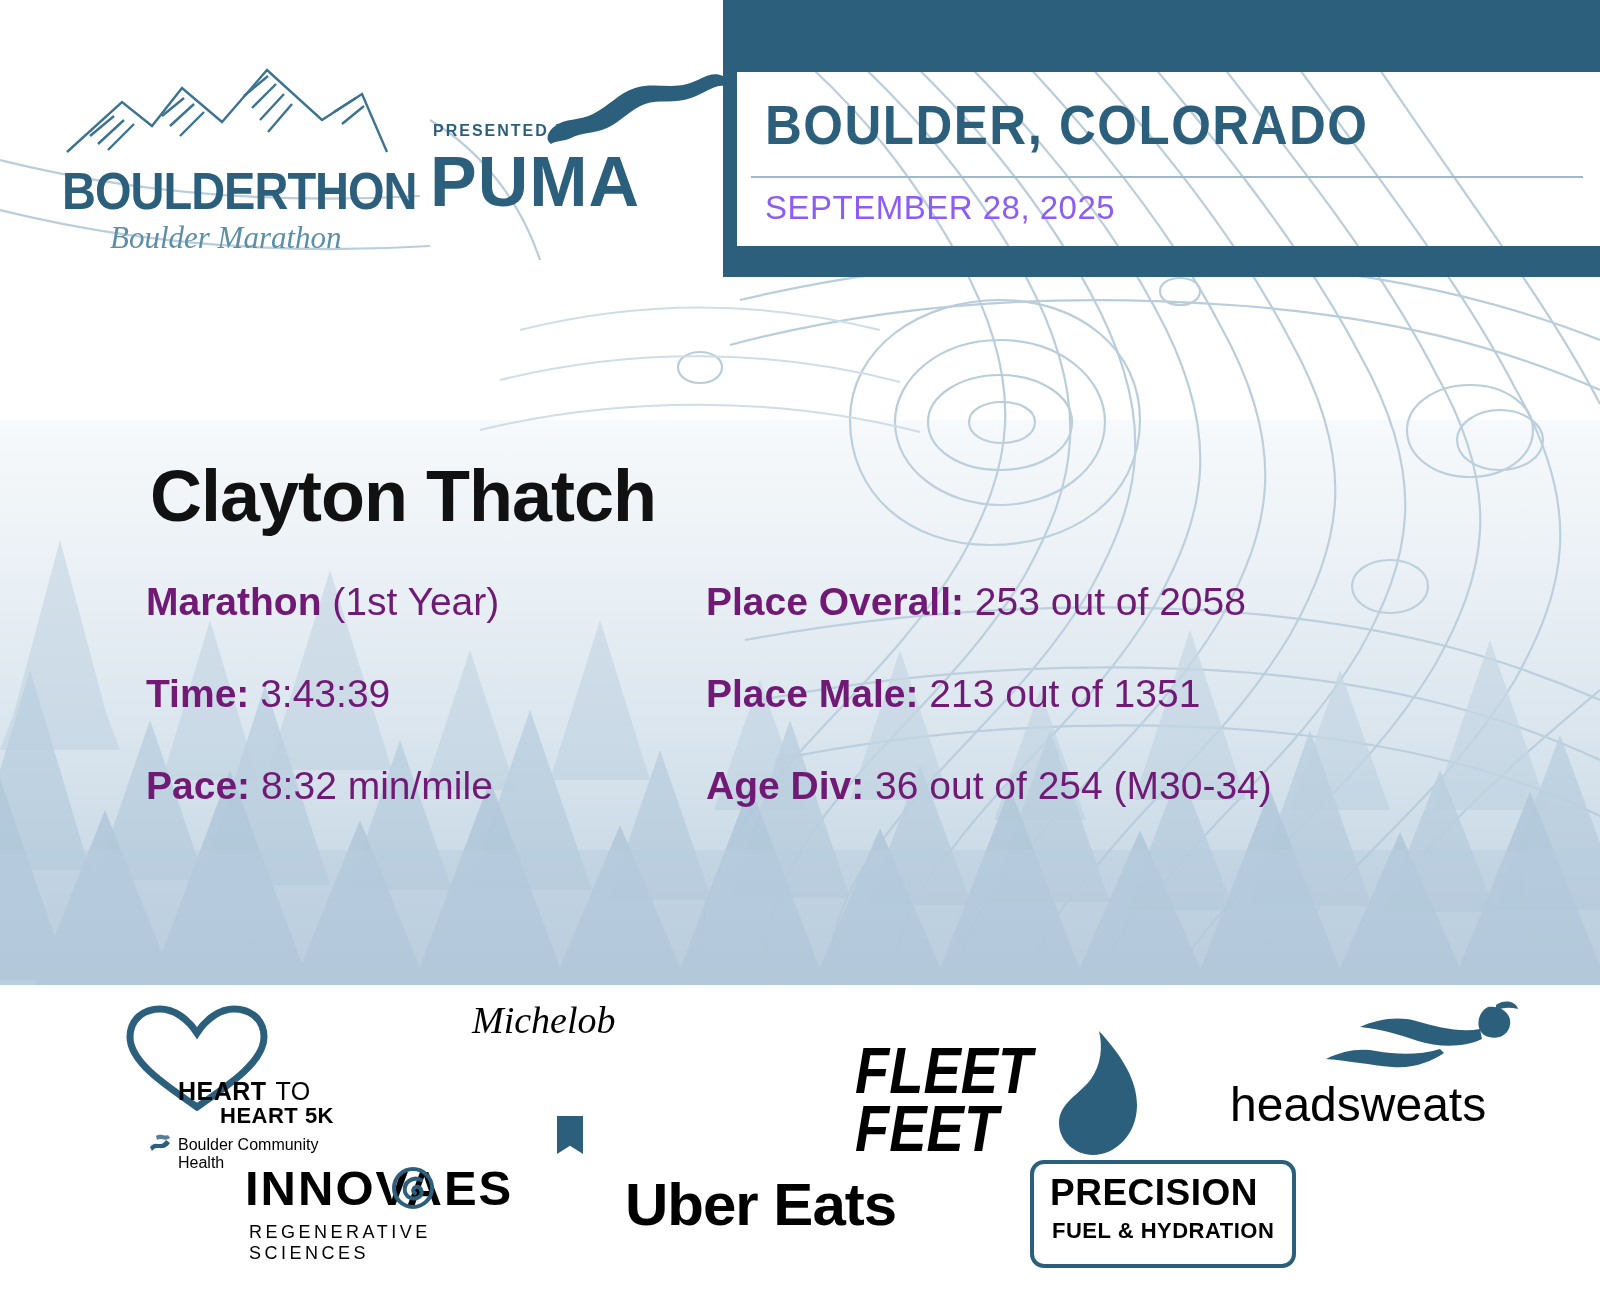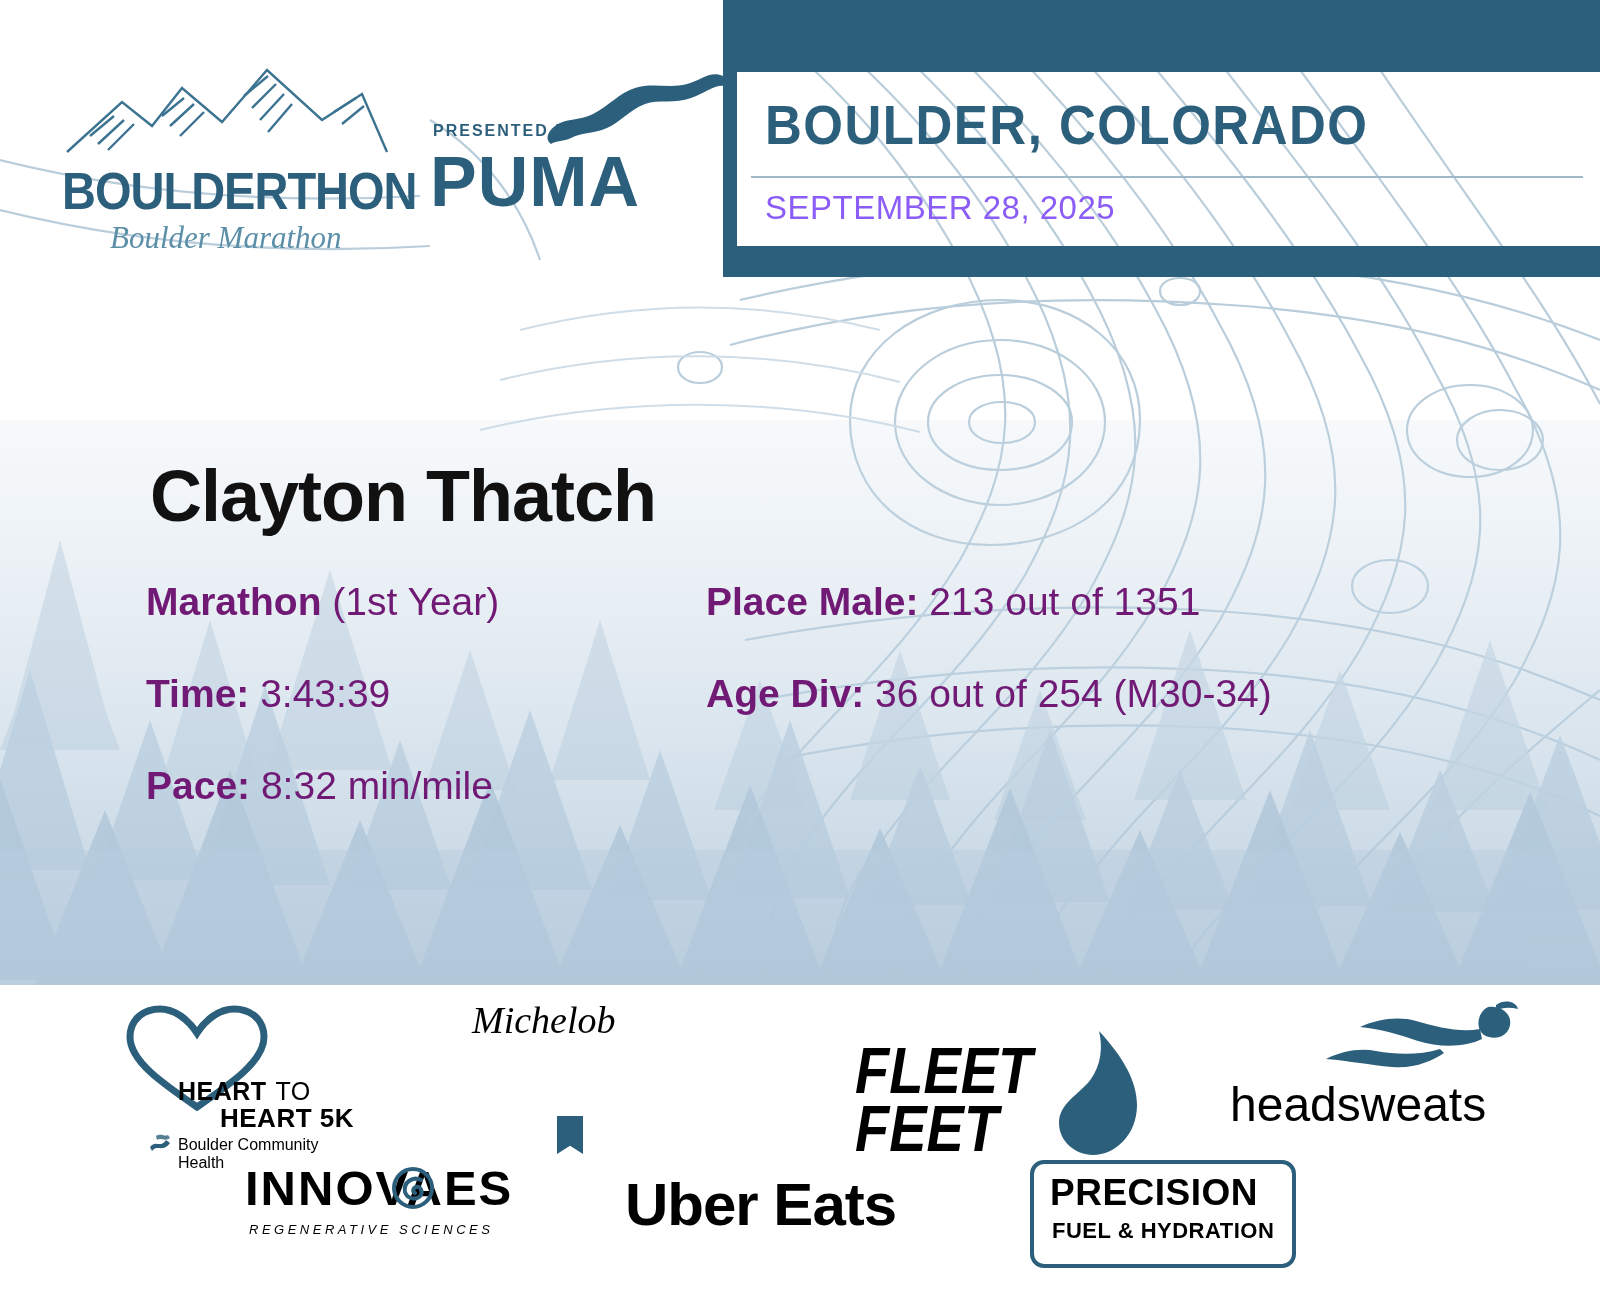--- a/index.html
+++ b/index.html
@@ -230,21 +230,21 @@
   
   .sp-h2h { left: 60px; top: 10px; width: 300px; height: 150px; }
   .h2h-heart { position:absolute; left: 62px; top: 0; }
   .h2h-l1 {
     position: absolute; left: 118px; top: 70px;
     font-weight: bold; font-size: 30px; letter-spacing: 0.5px;
   }
   .h2h-l1 span { font-weight: normal; font-size: 25px; }
   .h2h-l2 {
     position: absolute; left: 160px; top: 100px;
-    font-weight: bold; font-size: 26px; letter-spacing: 0.5px;
+    font-weight: bold; font-size: 22px; letter-spacing: 0.5px;
   }
   .h2h-l3 {
     position: absolute; left: 92px; top: 133px;
     font-size: 16px;
   }
   .h2h-bch-mark { position: absolute; left: 88px; top: 130px; }
 
   
   .sp-mich { left: 450px; top: 5px; width: 250px; height: 165px; }
   .mich-top {
@@ -292,23 +292,22 @@
   .sp-inno { left: 245px; top: 0px; width: 290px; height: 110px; }
   .inno-word {
     position: absolute; left: 0; top: 0;
     font-family: "Liberation Sans", sans-serif;
     font-weight: bold;
     font-size: 49px;
     letter-spacing: 2px;
   }
   .inno-sub {
     position: absolute; left: 4px; top: 62px;
-    font-size: 13px;
+    font-size: 18px;
     letter-spacing: 3.5px;
-    font-style: italic;
   }
 
   
   .sp-uber { left: 625px; top: 10px; width: 330px; height: 90px; }
   .uber-word {
     position: absolute; left: 0; top: 0;
     font-family: "Liberation Sans", sans-serif;
     font-weight: bold;
     font-size: 60px;
     letter-spacing: -1px;
@@ -493,20 +492,24 @@
           <span class="stat-value">3:43:39</span>
         </div>
         <div class="stat-row">
           <span class="stat-label">Pace:</span>
           <span class="stat-value">8:32 min/mile</span>
         </div>
       </div>
 
       <div class="col-right">
         <div class="stat-row">
+          <span class="stat-label">Place Overall:</span>
+          <span class="stat-value">253 out of 2058</span>
+        </div>
+        <div class="stat-row">
           <span class="stat-label">Place Male:</span>
           <span class="stat-value">213 out of 1351</span>
         </div>
         <div class="stat-row">
           <span class="stat-label">Age Div:</span>
           <span class="stat-value">36 out of 254 (M30-34)</span>
         </div>
       </div>
     </div>
   </div>

